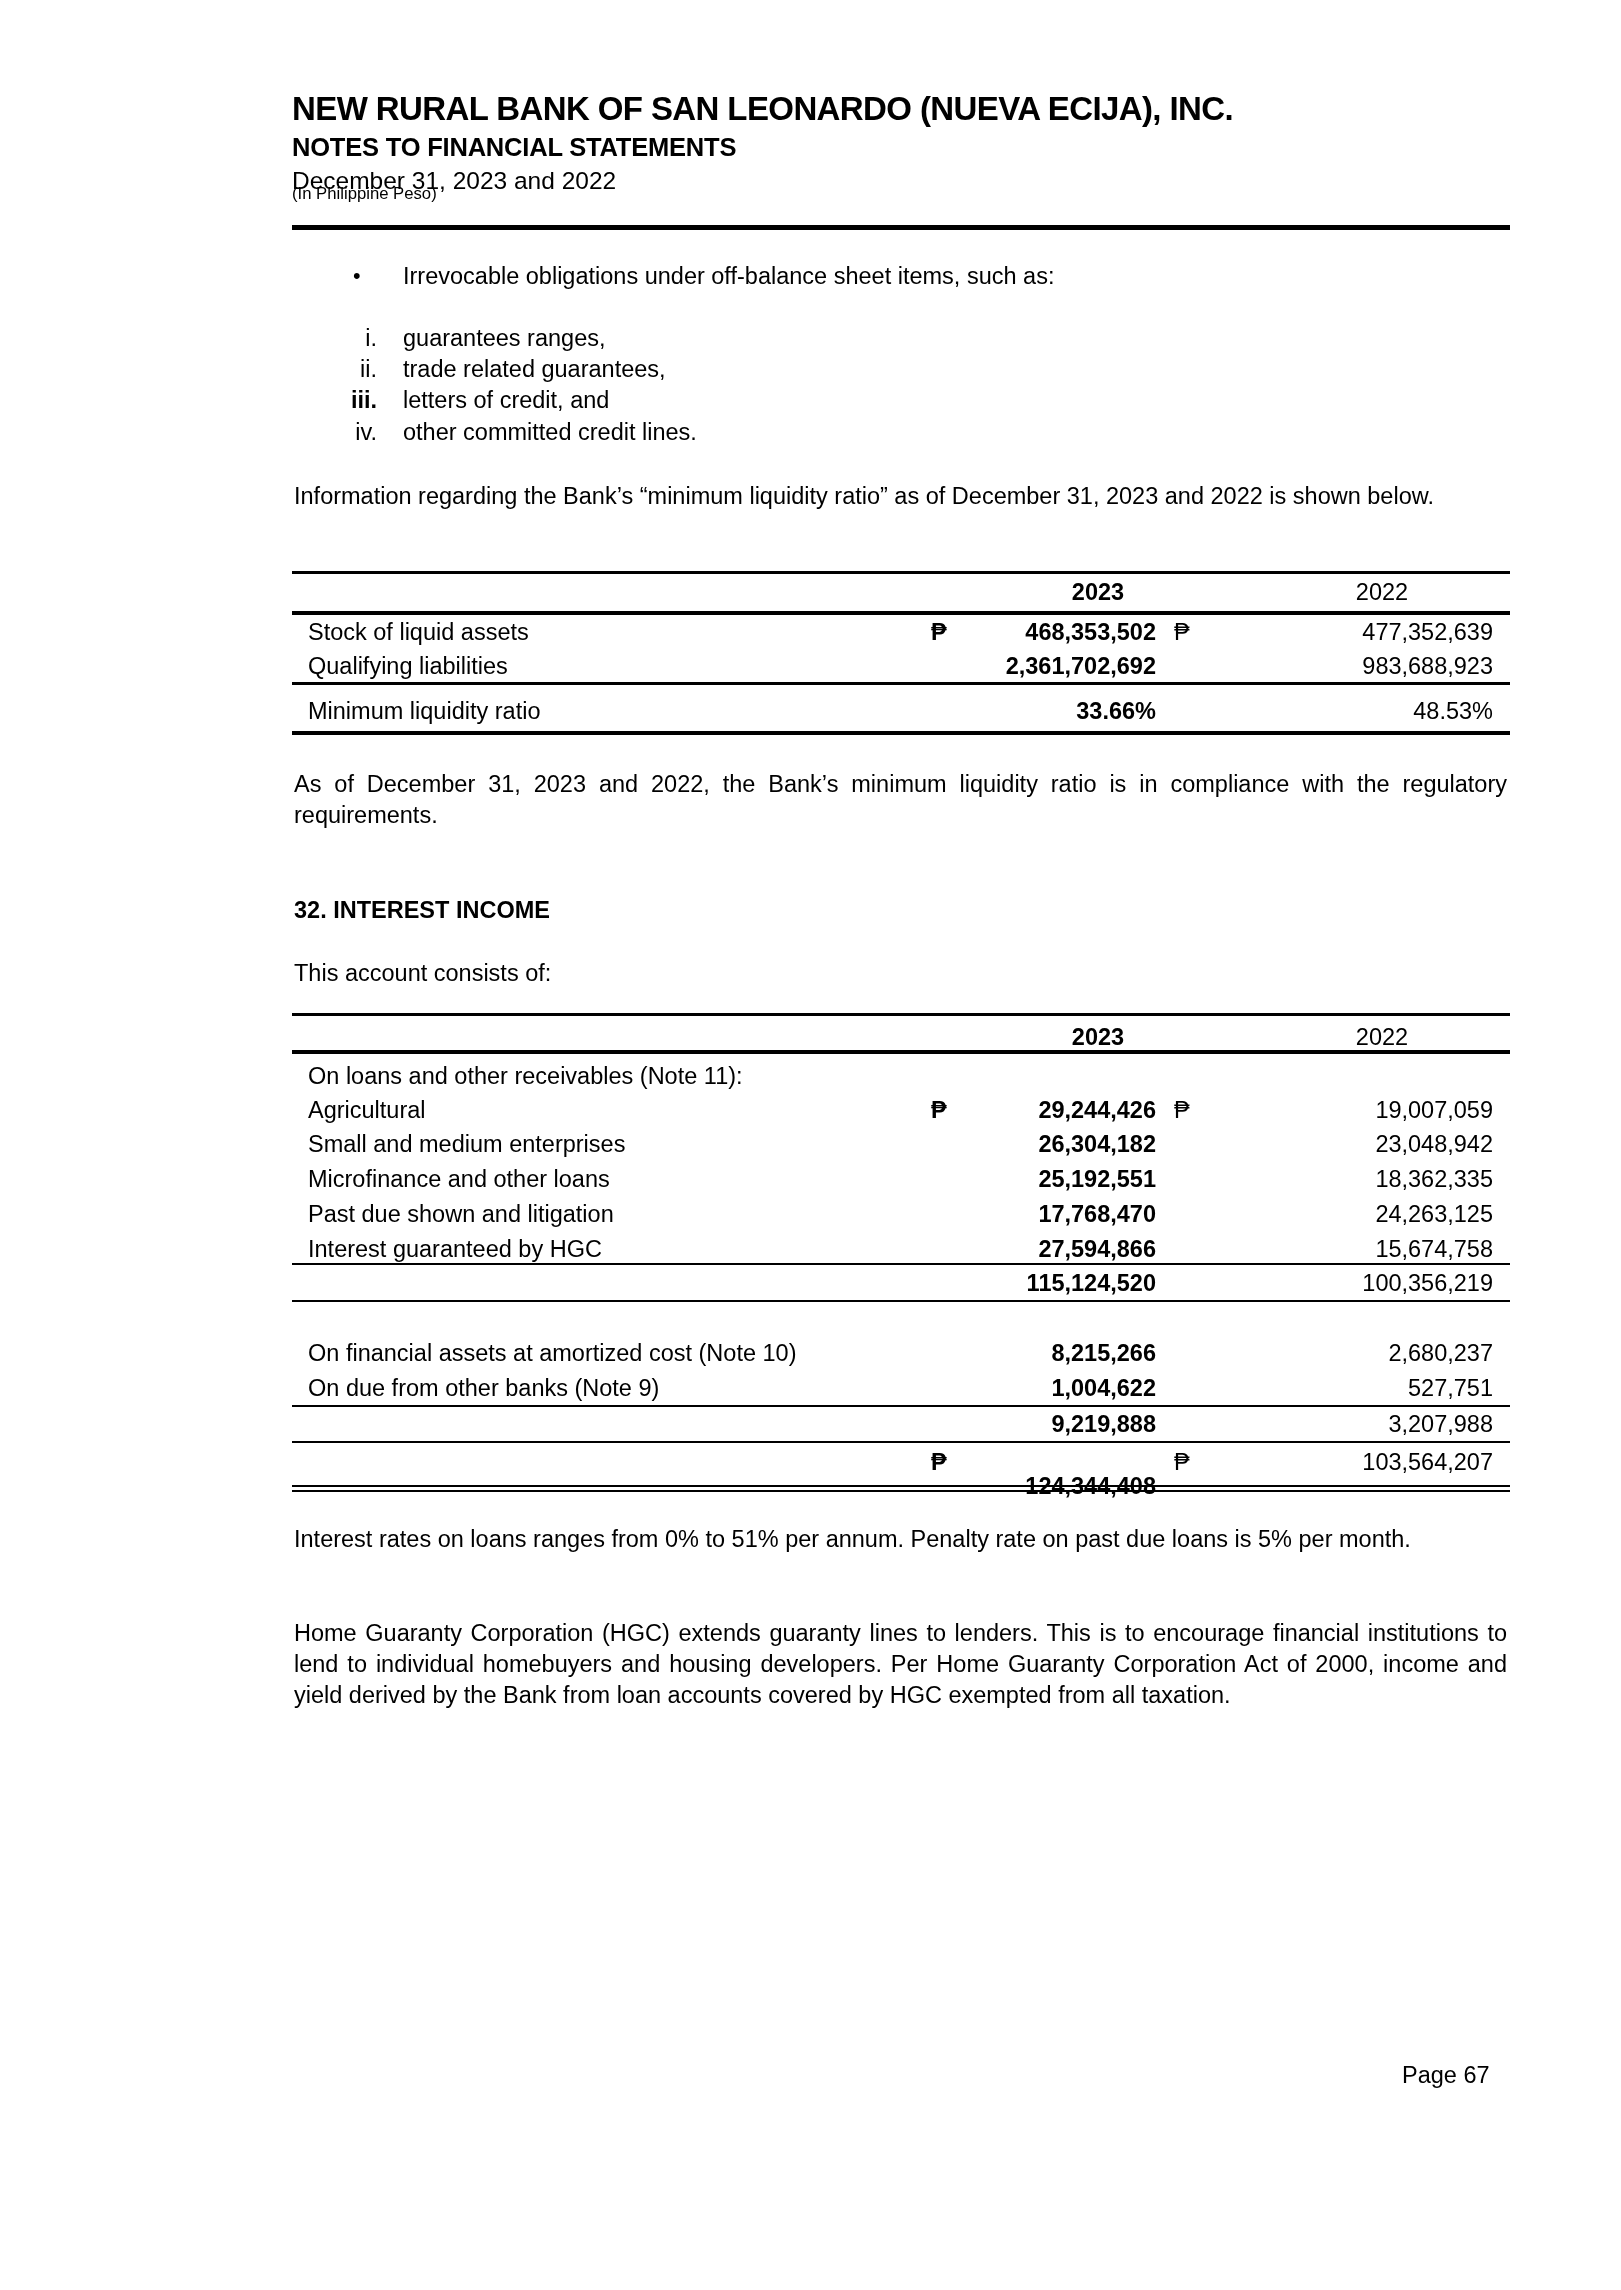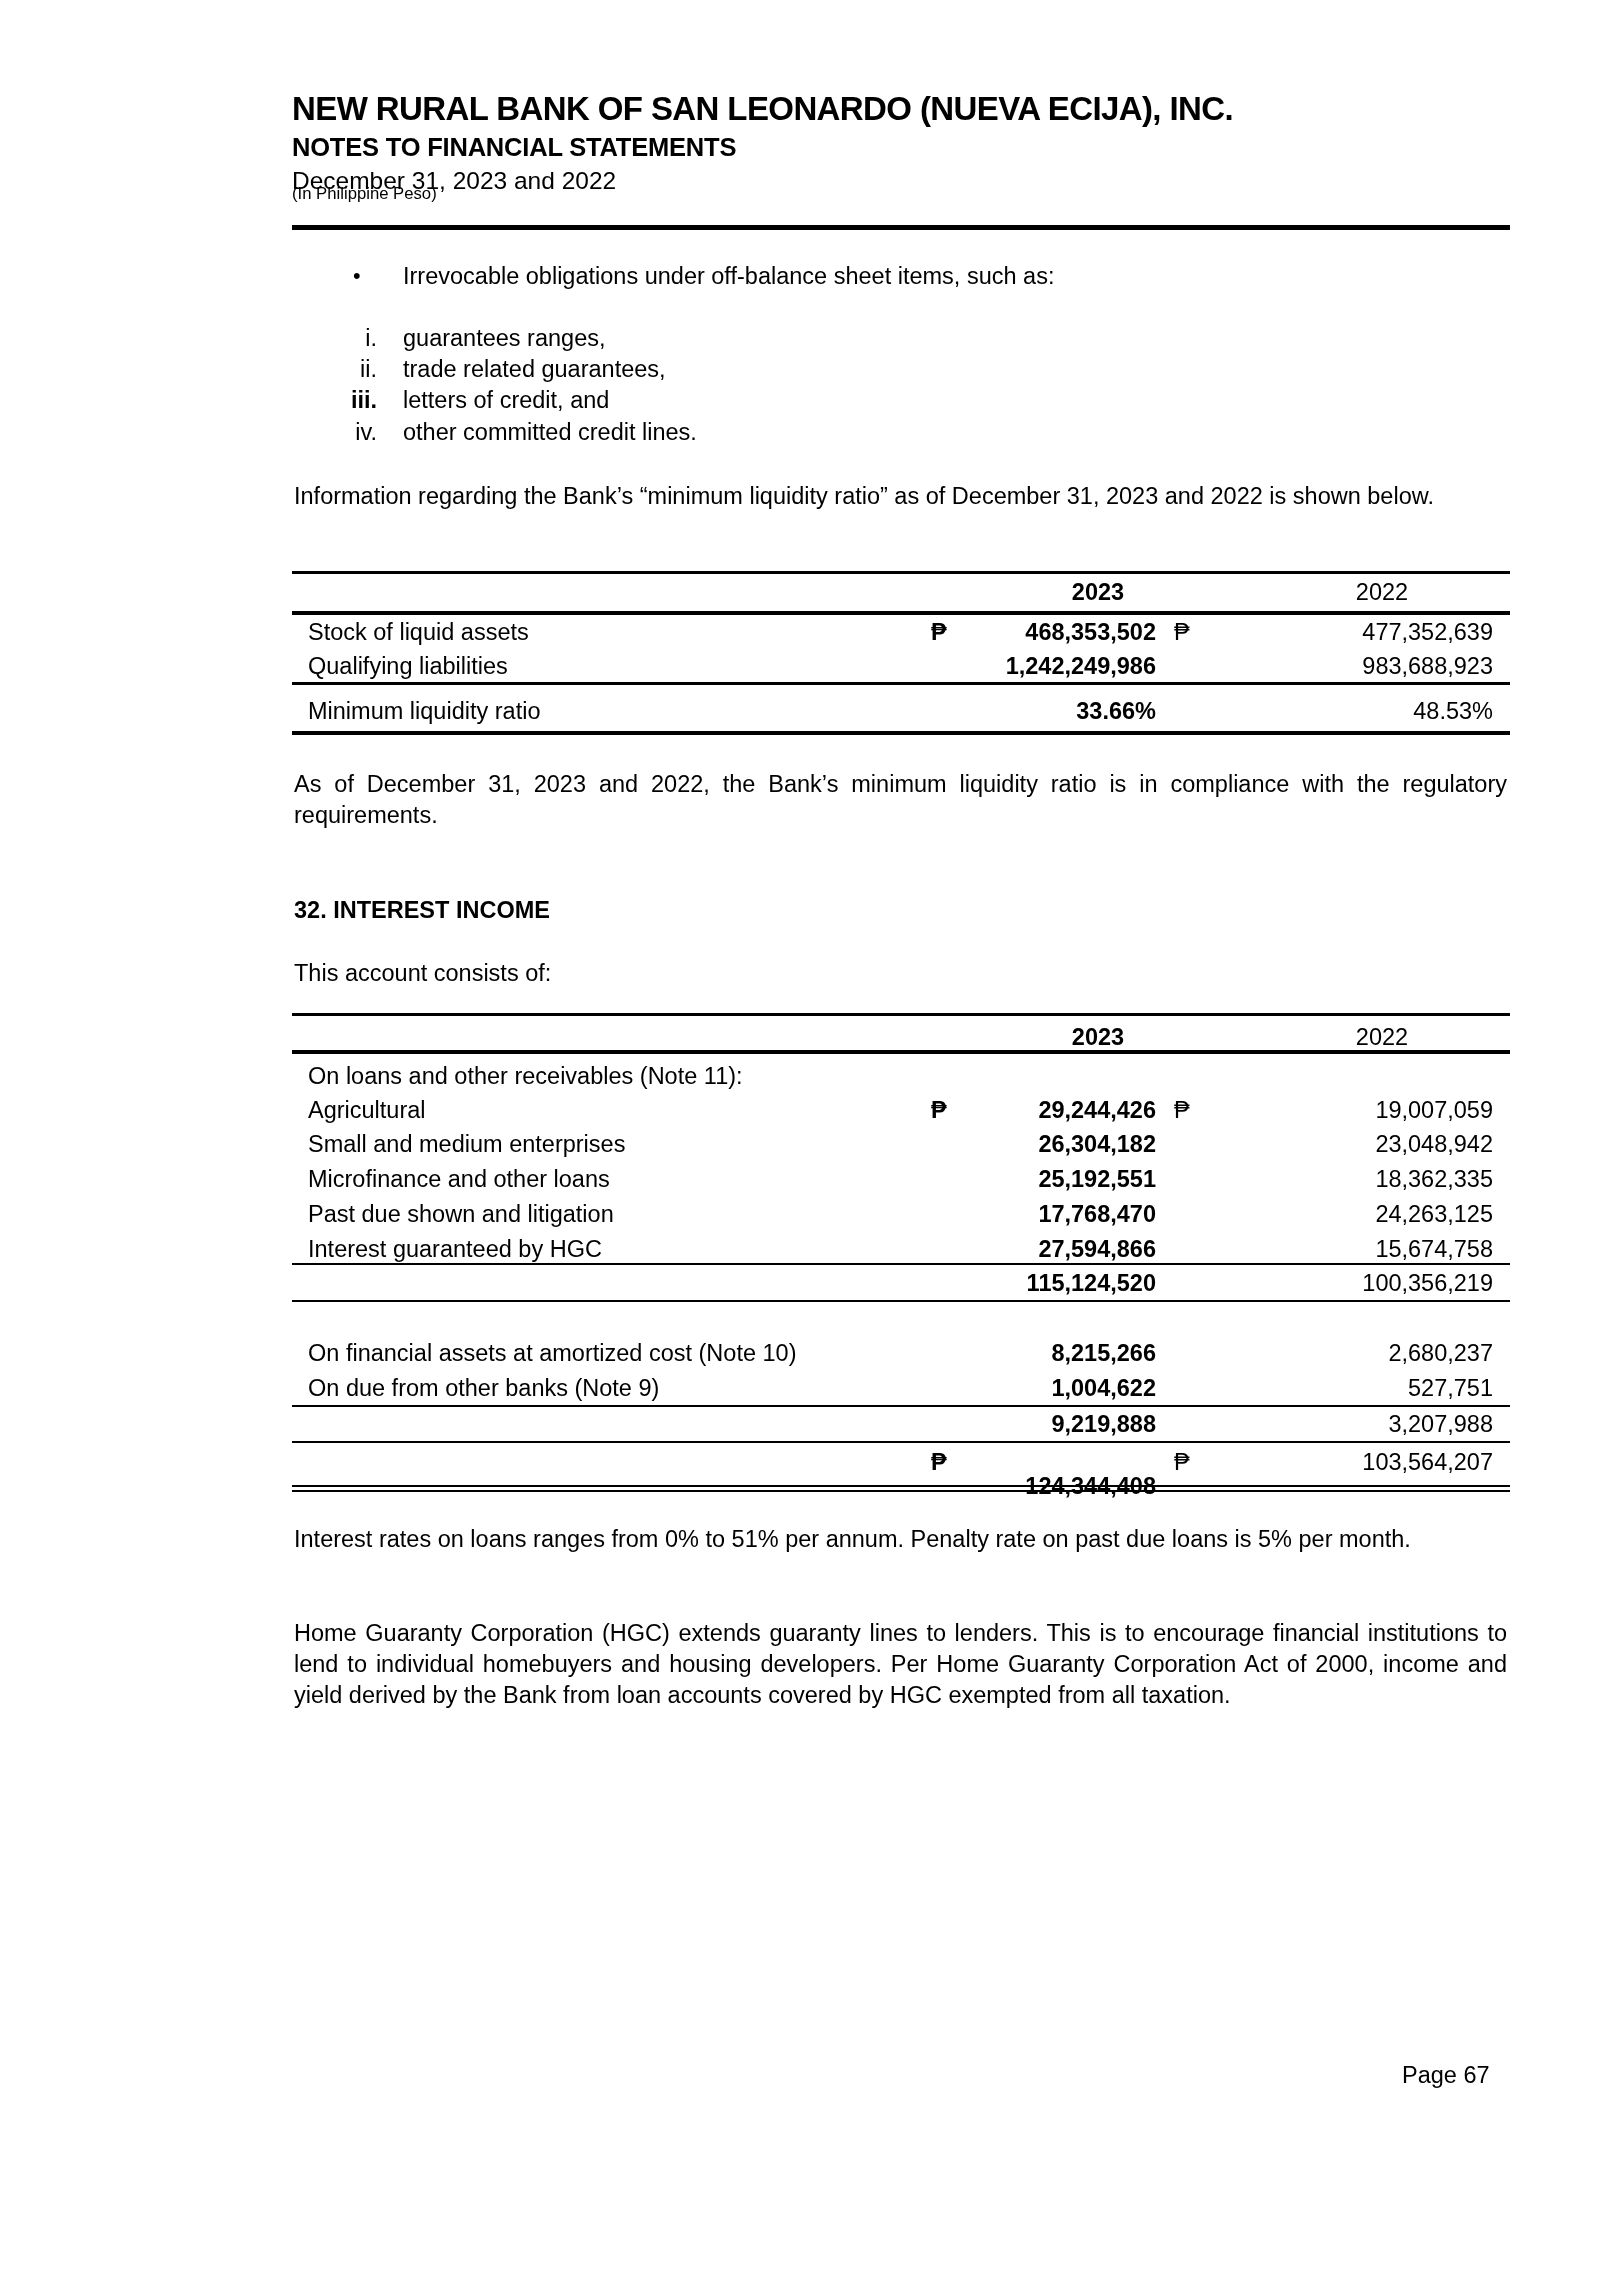--- a/index.html
+++ b/index.html
@@ -62,21 +62,21 @@
 
   <div>
     <div class="cell lbl" style="top:619px;">Stock of liquid assets</div>
     <div class="cell peso23" style="top:619px;">₱</div>
     <div class="cell num23" style="top:619px;">468,353,502</div>
     <div class="cell peso22" style="top:619px;">₱</div>
     <div class="cell num22" style="top:619px;">477,352,639</div>
   </div>
   <div>
     <div class="cell lbl" style="top:653px;">Qualifying liabilities</div>
-    <div class="cell num23" style="top:653px;">1,242,249,986</div>
+    <div class="cell num23" style="top:653px;">2,361,702,692</div>
     <div class="cell num22" style="top:653px;">983,688,923</div>
   </div>
   <div class="rule" style="left:292px; top:682px; width:1218px; height:2.9px;"></div>
   <div>
     <div class="cell lbl" style="top:698px;">Minimum liquidity ratio</div>
     <div class="cell num23" style="top:698px;">33.66%</div>
     <div class="cell num22" style="top:698px;">48.53%</div>
   </div>
   <div class="rule" style="left:292px; top:731px; width:1218px; height:3.9px;"></div>
 </div>

